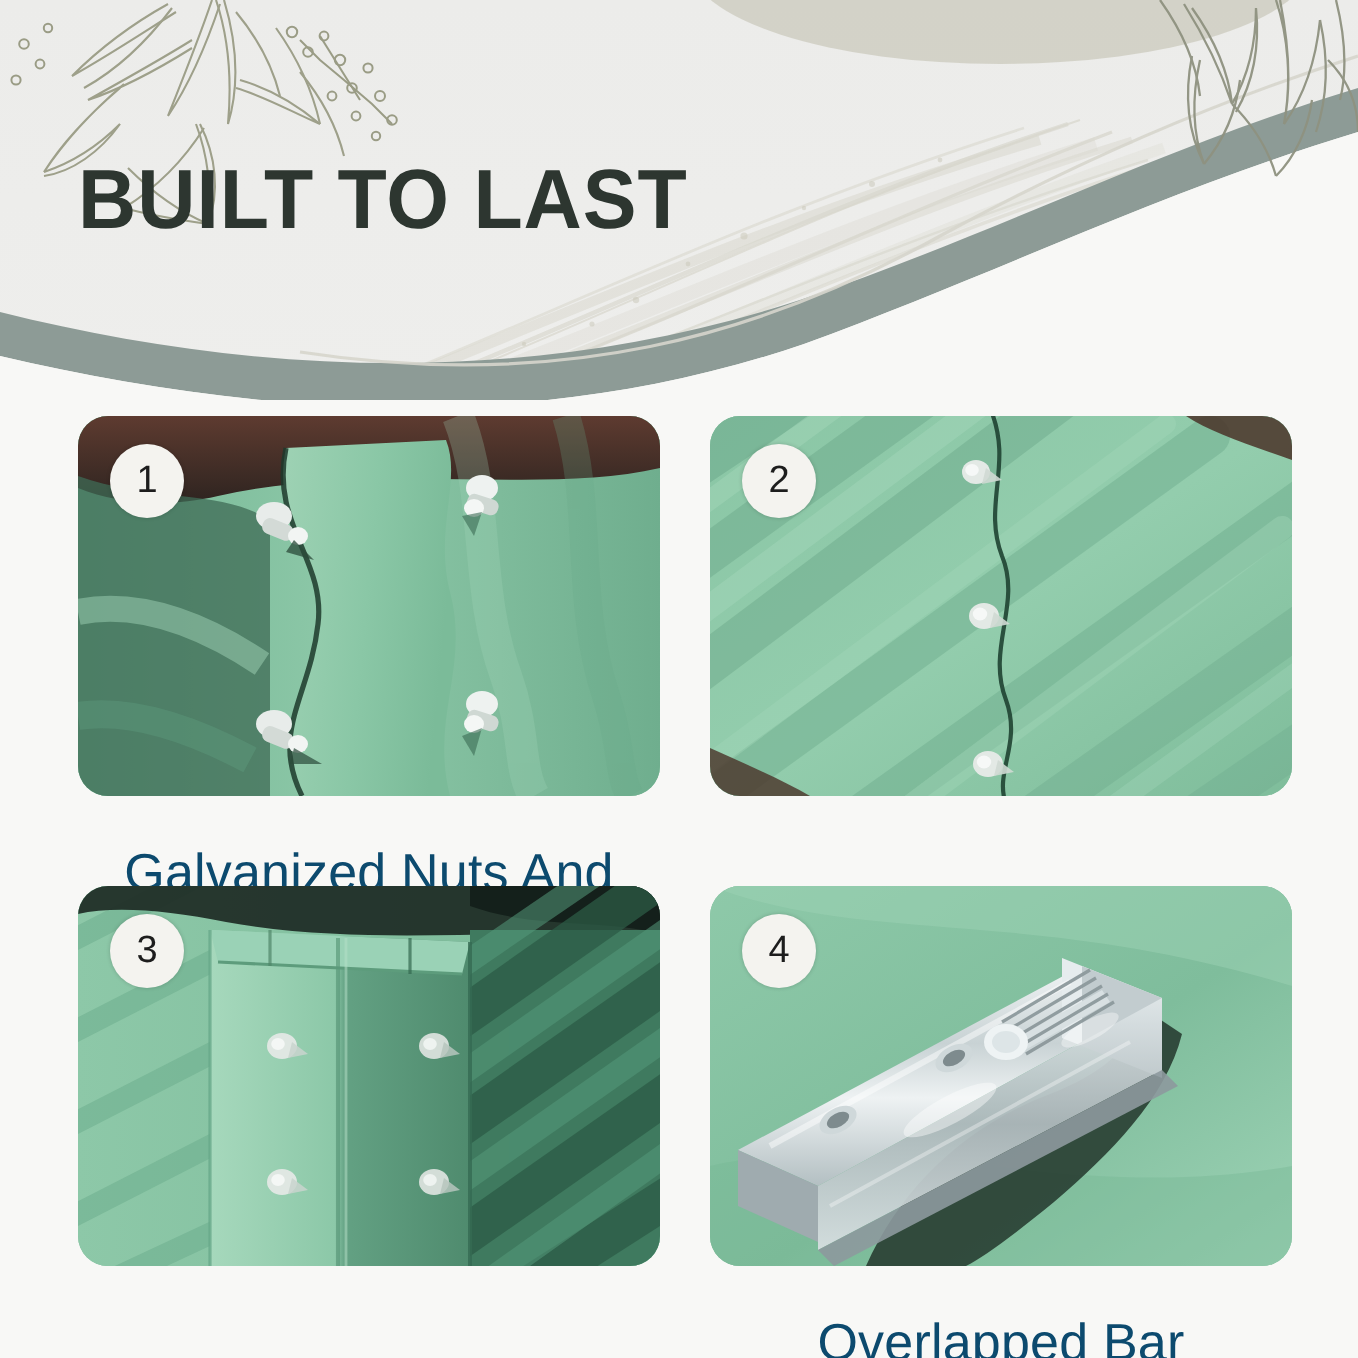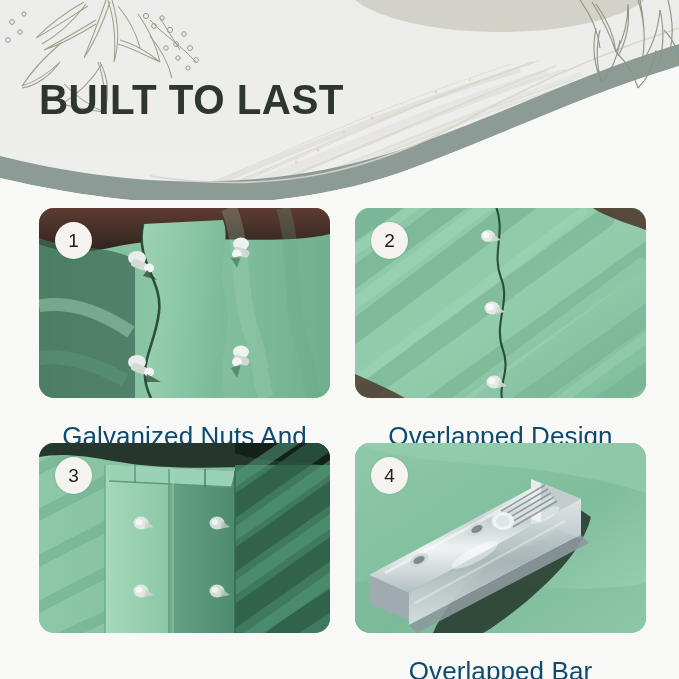--- a/index.html
+++ b/index.html
@@ -273,21 +273,20 @@
             <ellipse cx="137" cy="100" rx="7.5" ry="6.5" fill="#e3e9e5"></ellipse>
             <ellipse cx="135" cy="99" rx="3.6" ry="3.2" fill="#f6f8f7"></ellipse>
             <path d="M142 98 L150 104 L140 106 Z" fill="#cfd9d3" opacity=".9"></path>
             <ellipse cx="139" cy="174" rx="7.5" ry="6.5" fill="#e3e9e5"></ellipse>
             <ellipse cx="137" cy="173" rx="3.6" ry="3.2" fill="#f6f8f7"></ellipse>
             <path d="M144 172 L152 178 L142 180 Z" fill="#cfd9d3" opacity=".9"></path>
           </g>
         </svg>
         <div class="badge">2</div>
       </div>
-      <div class="caption">Overlapped Design</div>
     </div>
 
     <div class="cell c3">
       <div class="photo">
         <svg class="ph-svg" width="291" height="190" viewBox="0 0 291 190">
           <defs>
             <linearGradient id="g3a" x1="0" y1="0" x2="1" y2="0">
               <stop offset="0%" stop-color="#8dc8a8"></stop>
               <stop offset="100%" stop-color="#79b897"></stop>
             </linearGradient>

